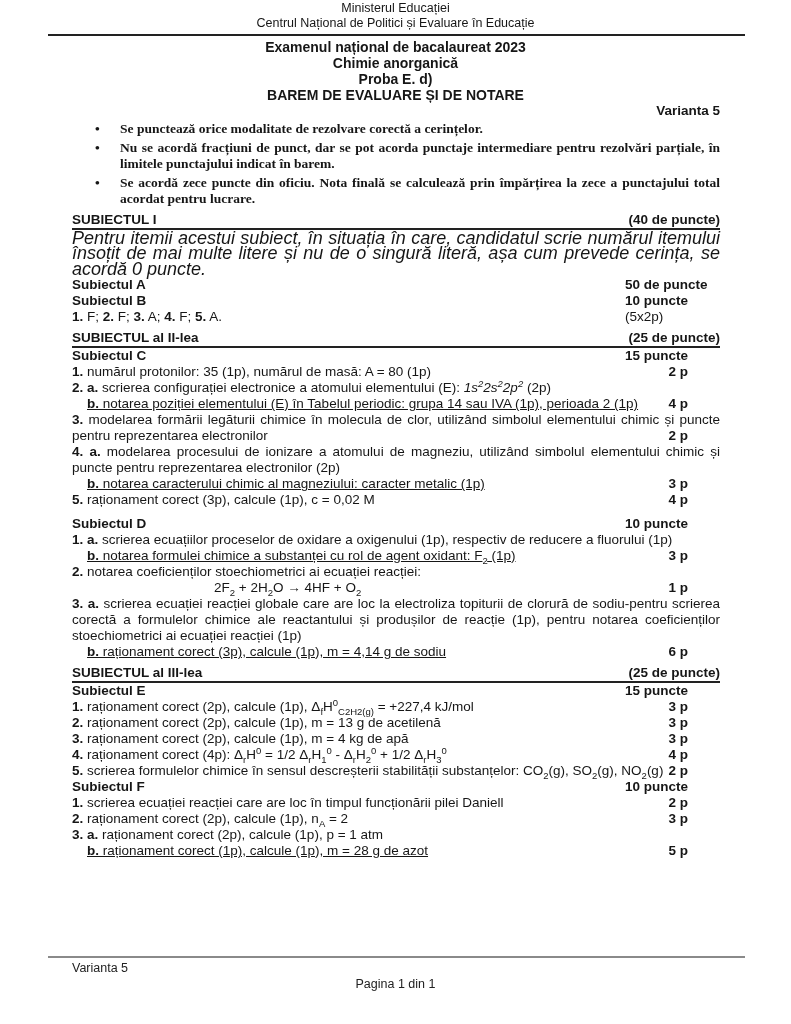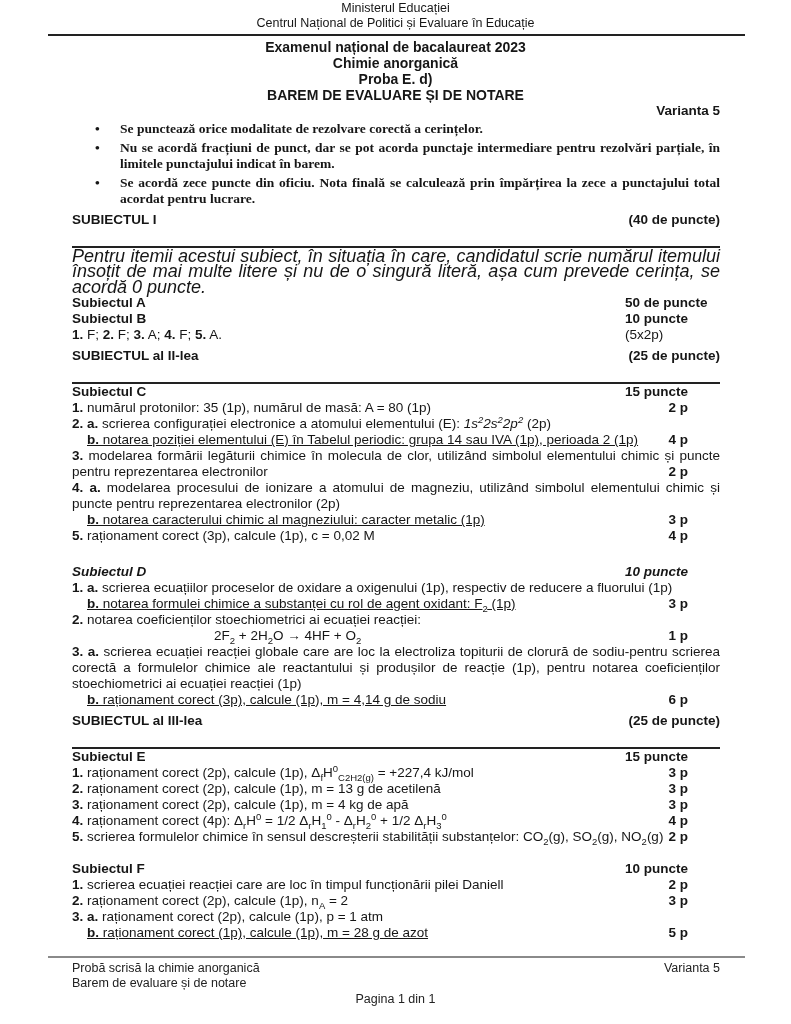--- a/index.html
+++ b/index.html
@@ -12,32 +12,32 @@
   }
   .org { padding-top:1px; text-align:center; font-size:12.5px; line-height:15px; }
   .rule { border-top:2px solid #222; margin:3px 46px 0 48px; height:0; }
   .titles { text-align:center; font-weight:bold; font-size:14px; line-height:16px; margin-top:3px; }
   .content { margin:0 71px 0 72px; font-size:13.5px; line-height:16px; }
   .variant { text-align:right; font-weight:bold; margin-top:0; }
   .rules { list-style:none; margin:1px 0 0 0; padding:0; font-weight:bold;font-family:Liberation Serif, serif; }
   .rules li { position:relative; padding-left:48px; text-align:justify; margin-top:2px; line-height:16.5px; }
   .rules li::before { content:"\2022"; position:absolute; left:23px; }
   .sect { display:flex; justify-content:space-between; font-weight:bold;
-          border-bottom:2px solid #222; margin-top:4px; padding-bottom:18px;gap:48px; }
+          border-bottom:2px solid #222; margin-top:4px; padding-bottom:0;gap:48px; }
   .note { font-style:italic; font-size:18px; line-height:15.5px; text-align:justify; margin-top:1px; }
   .row { position:relative; }
   .row .t { display:block; text-align:justify; }
   .pts { position:absolute; right:32px; bottom:0; font-weight:bold; white-space:nowrap; }
   .ptscol { position:absolute; left:553px; bottom:0; font-weight:bold; white-space:nowrap; }
   .norm { font-weight:normal; }
   .ind .t { padding-left:15px;text-decoration:underline; }
   .eq .t { padding-left:142px; text-align:left; }
   .mt5 { margin-top:5px; }
-  .mt12 { margin-top:20px;font-style:italic; }
-  .mt16 { margin-top:16px; }
+  .mt12 { margin-top:8px; }
+  .mt16 { }
   sub, sup { font-size:9.5px; line-height:0; }
   .footer { position:absolute; left:0; right:0; top:956px; font-size:12.5px; line-height:15px; color:#222; }
   .frule { border-top:2px solid #8a8a8a; margin:0 46px 0 48px; height:0; }
   .fin { display:flex; justify-content:space-between; margin:3px 71px 0 72px; align-items:flex-start; }
   .fpage { text-align:center; margin-top:1px; }
 </style>
 </head>
 <body>
 
 <div>
@@ -195,22 +195,18 @@
     <div class="row ind">
       <span class="t"><b>b.</b> raționament corect (1p), calcule (1p), m = 28 g de azot</span>
       <span class="pts">5 p</span>
     </div>
 
   </div>
 
   <div class="footer">
     <div class="frule"></div>
     <div class="fin">
-      <div>
-        <div>Probă scrisă la chimie anorganică</div>
-        <div>Barem de evaluare și de notare</div>
-      </div>
       <div>Varianta 5</div>
     </div>
     <div class="fpage">Pagina 1 din 1</div>
   </div>
 
 </div>
 
 </body></html>

